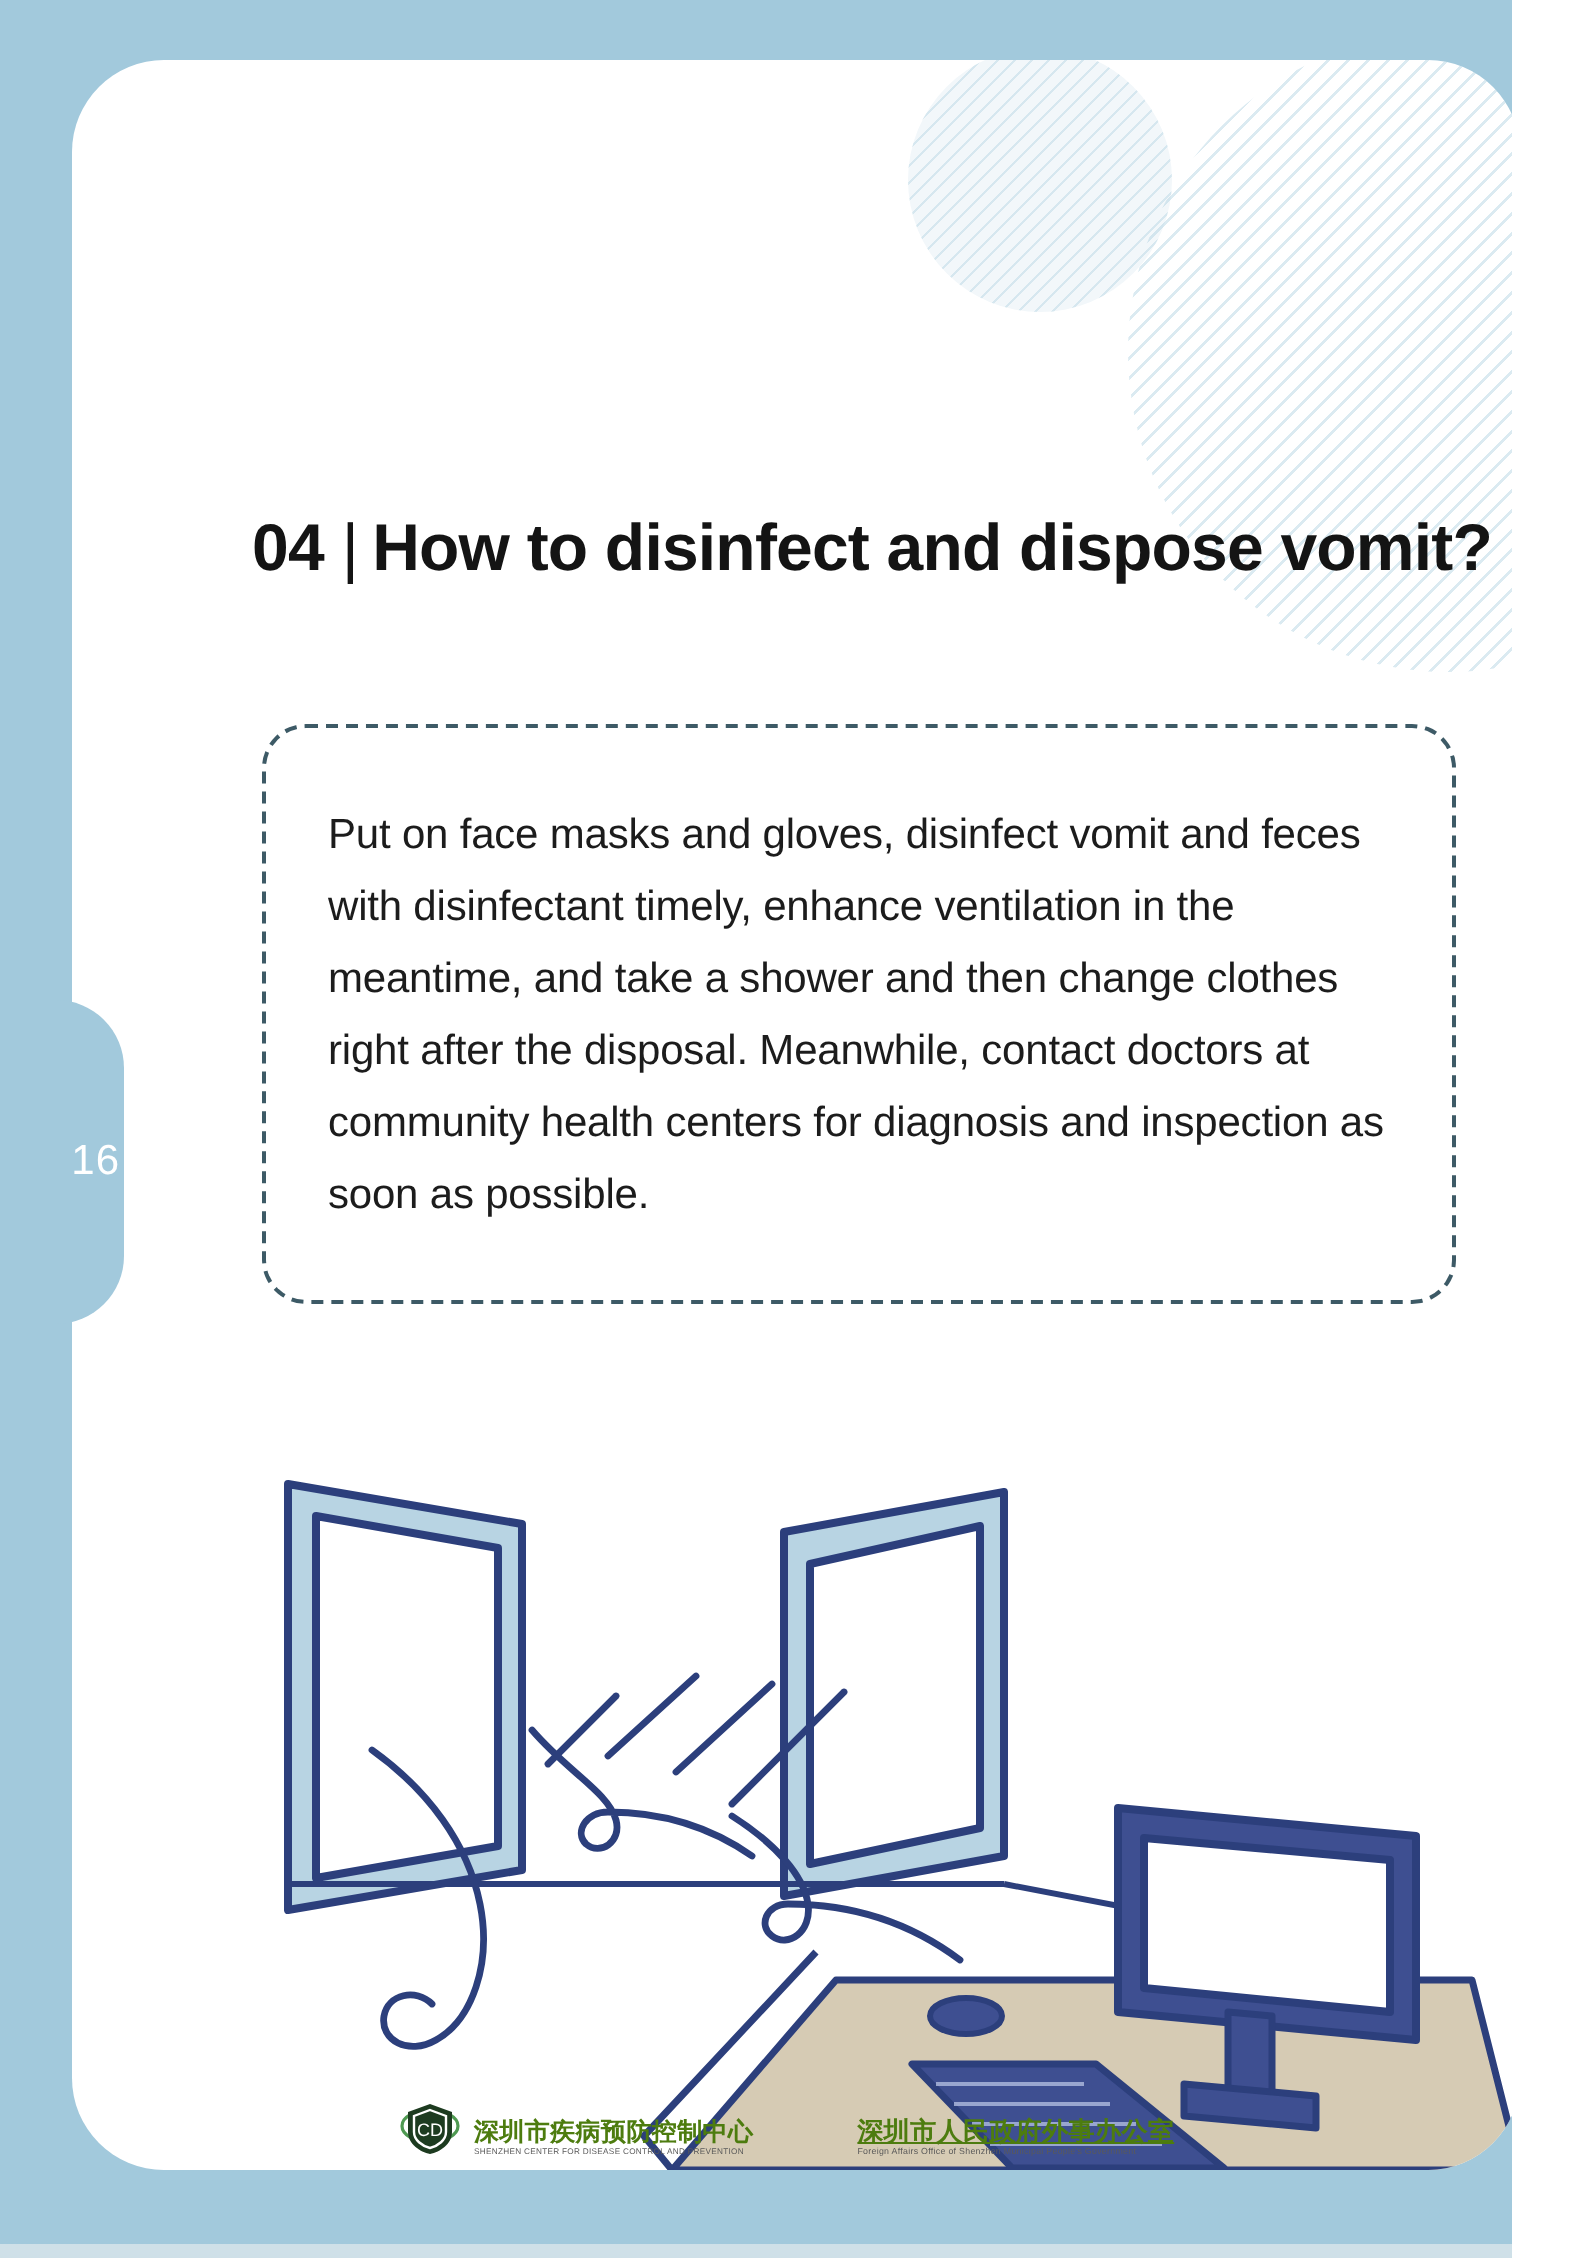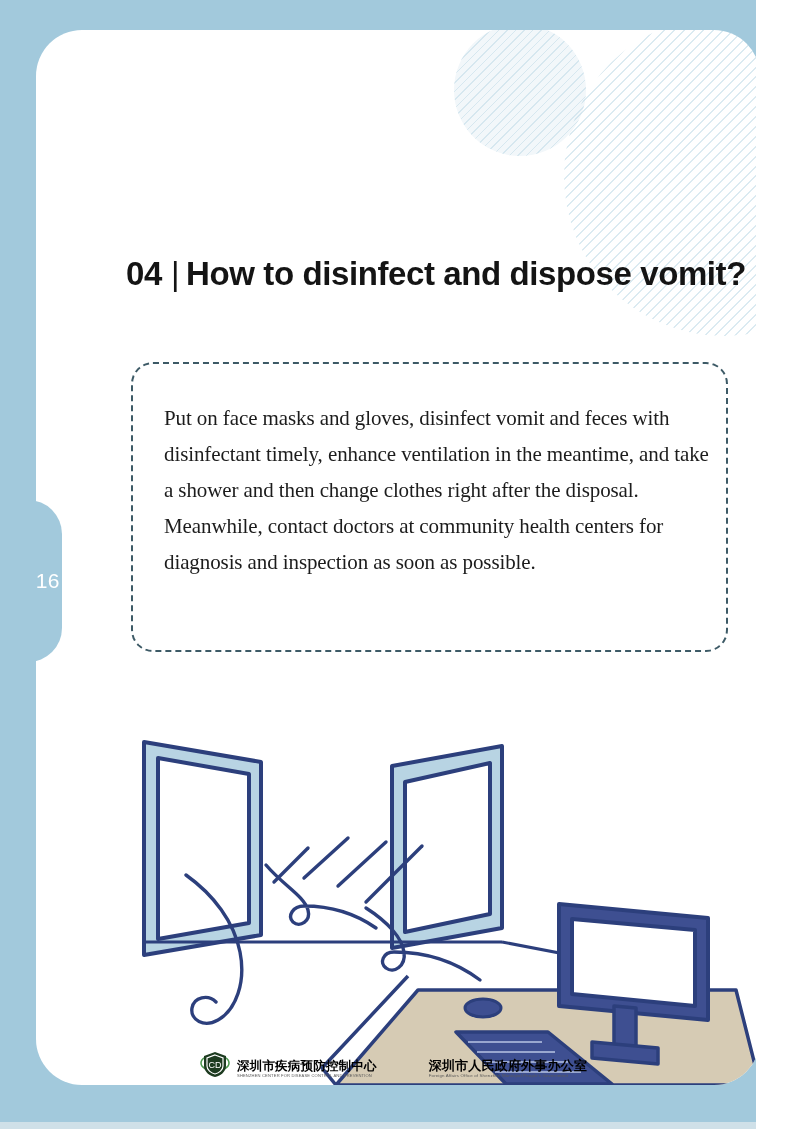--- a/index.html
+++ b/index.html
@@ -127,21 +127,20 @@
   .body-box {
     position: absolute;
     left: 95px;
     top: 332px;
     width: 597px;
     height: 290px;
     box-sizing: border-box;
     border: 2.5px dashed #3d5a66;
     border-radius: 22px;
     z-index: 4;
-    font-family: Liberation Serif, serif;
   }
   .body-text {
     position: absolute;
     left: 31px;
     top: 36px;
     width: 545px;
     font-size: 21px;
     line-height: 36px;
     color: #1c1c1c;
     letter-spacing: -0.1px;
@@ -170,32 +169,32 @@
   .logo-unit {
     display: flex;
     align-items: flex-end;
     gap: 7px;
   }
   .logo-shield { flex: 0 0 auto; }
   .logo-text { display: flex; flex-direction: column; }
   .logo-cn {
     font-size: 12.5px;
     font-weight: bold;
-    color: #000000;
+    color: #4d7c0f;
     letter-spacing: 0.2px;
     line-height: 14px;
   }
   .logo-en {
     font-size: 4.1px;
     color: #5a5a5a;
     letter-spacing: 0.15px;
     line-height: 6px;
     white-space: nowrap;
   }
-  .logo-unit.gov .logo-cn { font-size: 13px; }
+  .logo-unit.gov .logo-cn { font-size: 13px; text-decoration: underline; }
   .logo-unit.gov .logo-en { font-size: 4.4px; }
 </style>
 </head>
 <body>
 
 <div id="page">
 
   <div class="card">
 
     <div class="deco-circle-small"></div>

